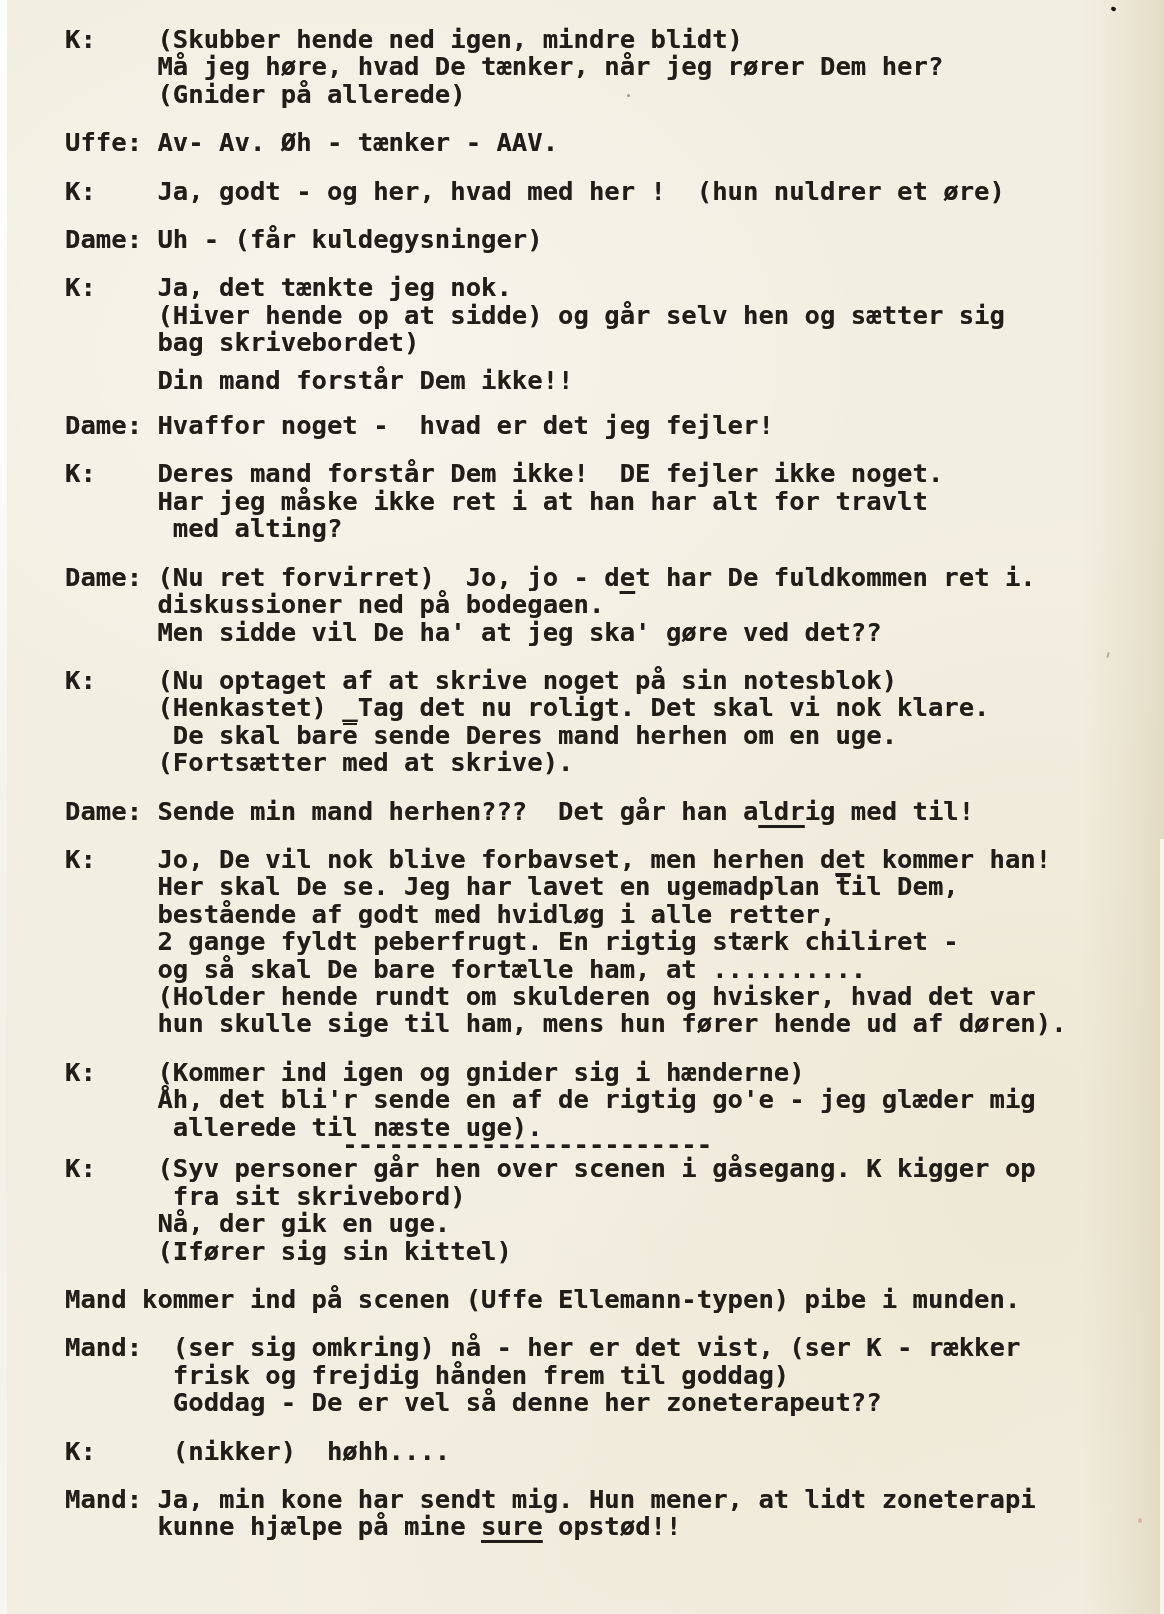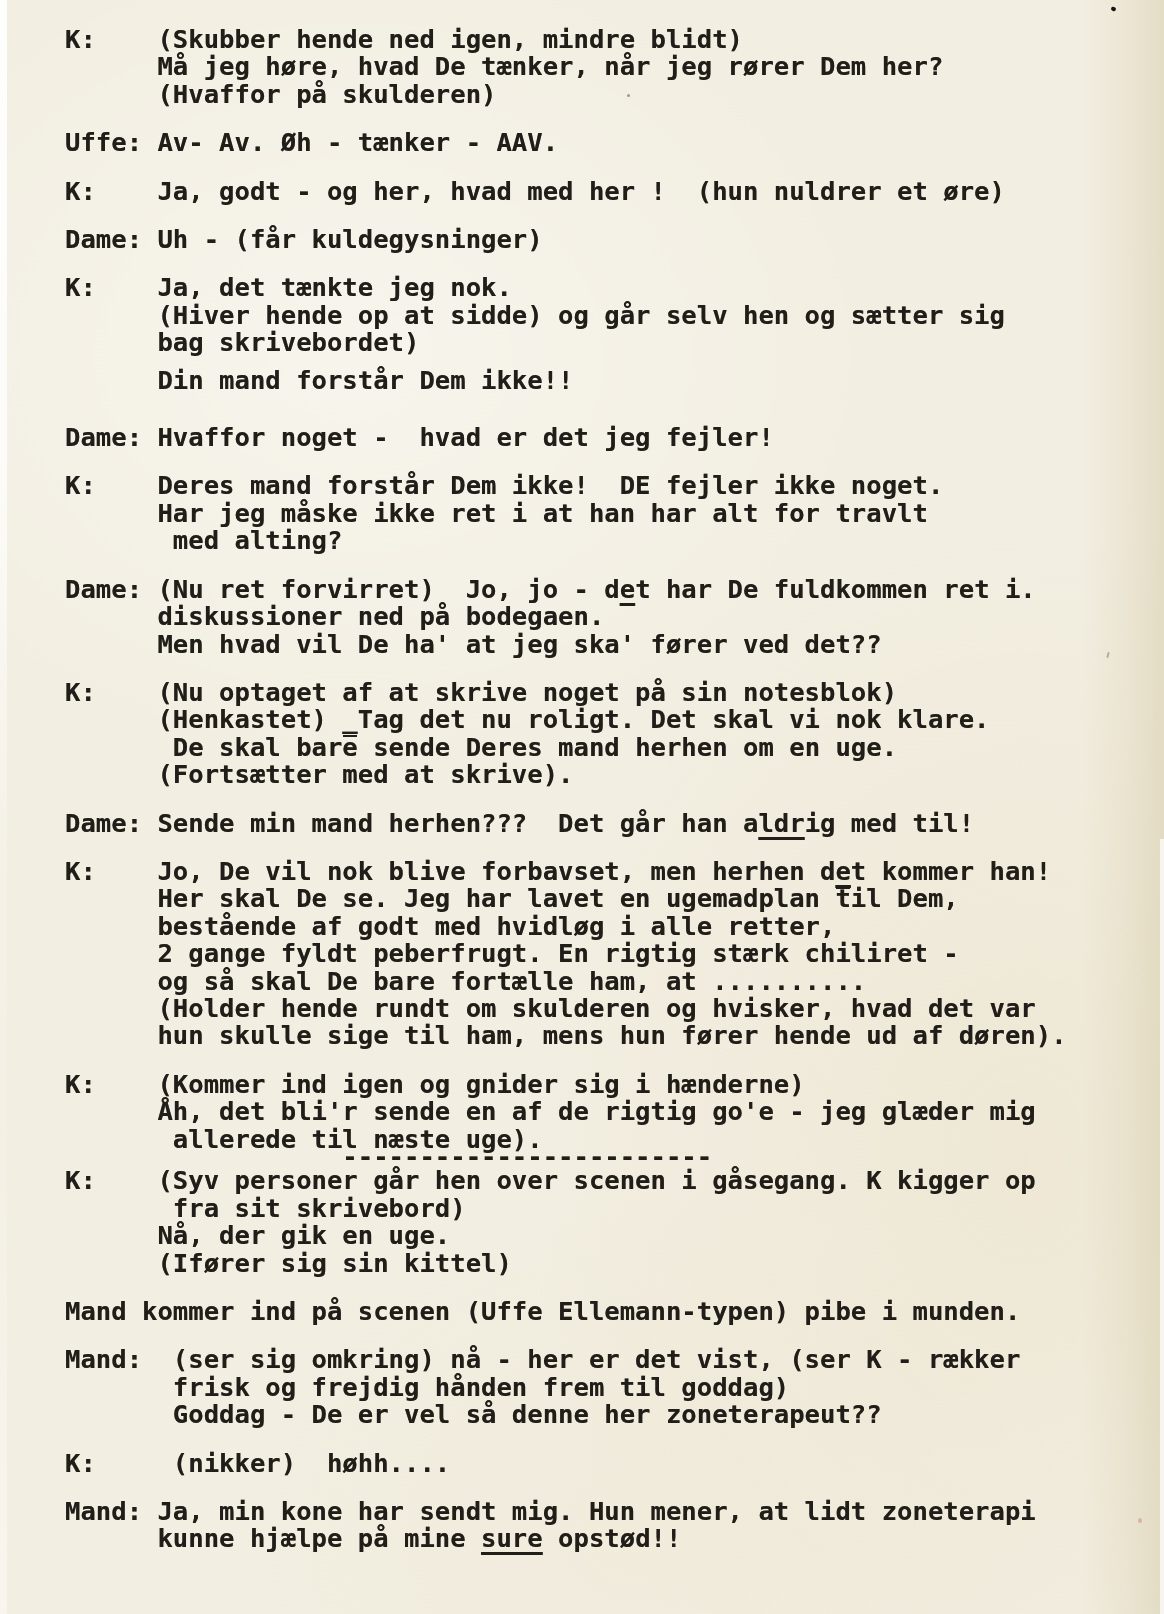--- a/index.html
+++ b/index.html
@@ -34,21 +34,21 @@
   .sheet {
     position: absolute; inset: 0; z-index: 4;
     padding: 26px 0 0 65px;
     font-family: "DejaVu Sans Mono", "Liberation Mono", monospace;
     font-size: 25.6px; line-height: 27.4px; font-weight: bold;
     color: var(--ink, #211e19);
     text-shadow: 0 0 0.6px rgba(33,30,25,0.55);
     display: flex; flex-direction: column; align-items: flex-start;
   }
   .para { margin: 0 0 21px 0; }
-  .para.tight { margin-top: -11px; margin-bottom: 30px; text-align: center; }
+  .para.tight { margin-top: -11px; margin-bottom: 18px; text-align: center; }
   .para.sep { margin-top: -31px; margin-bottom: -3px; }
   .line { white-space: pre; }
   .u {
     text-decoration: underline;
     text-decoration-thickness: 2.5px;
     text-underline-offset: 5px;
   }
   .o { position: relative; display: inline-block; }
   .o::after {
     content: ""; position: absolute; left: 1px; right: 1px; top: 1px; height: 2.5px;
@@ -69,21 +69,21 @@
 <div class="edge-right-sliver"></div>
 <div class="speck speck-tr"></div>
 <div class="speck speck-mid"></div>
 <div class="speck speck-tick"></div>
 <div class="speck speck-pink"></div>
 
 <div class="sheet">
     <div class="para">
       <div class="line"><span>K:    (Skubber hende ned igen, mindre blidt)</span></div>
       <div class="line"><span>      Må jeg høre, hvad De tænker, når jeg rører Dem her?</span></div>
-      <div class="line"><span>      (Hvaffor på skulderen)</span></div>
+      <div class="line"><span>      (Gnider på allerede)</span></div>
     </div>
     <div class="para">
       <div class="line"><span>Uffe: Av- Av. Øh - tænker - AAV.</span></div>
     </div>
     <div class="para">
       <div class="line"><span>K:    Ja, godt - og her, hvad med her !  (hun nuldrer et øre)</span></div>
     </div>
     <div class="para">
       <div class="line"><span>Dame: Uh - (får kuldegysninger)</span></div>
     </div>
@@ -99,21 +99,21 @@
       <div class="line"><span>Dame: Hvaffor noget -  hvad er det jeg fejler!</span></div>
     </div>
     <div class="para">
       <div class="line"><span>K:    Deres mand forstår Dem ikke!  DE fejler ikke noget.</span></div>
       <div class="line"><span>      Har jeg måske ikke ret i at han har alt for travlt</span></div>
       <div class="line"><span>       med alting?</span></div>
     </div>
     <div class="para">
       <div class="line"><span>Dame: (Nu ret forvirret)  Jo, jo - d</span><span class="u">e</span><span>t har De fuldkommen ret i.</span></div>
       <div class="line"><span>      diskussioner ned på bodegaen.</span></div>
-      <div class="line"><span>      Men hvad vil De ha' at jeg ska' fører ved det??</span></div>
+      <div class="line"><span>      Men sidde vil De ha' at jeg ska' gøre ved det??</span></div>
     </div>
     <div class="para">
       <div class="line"><span>K:    (Nu optaget af at skrive noget på sin notesblok)</span></div>
       <div class="line"><span>      (Henkastet) _Tag det nu roligt. Det skal vi nok klare.</span></div>
       <div class="line"><span>       De skal bar</span><span class="o">e</span><span> sende Deres mand herhen om en uge.</span></div>
       <div class="line"><span>      (Fortsætter med at skrive).</span></div>
     </div>
     <div class="para">
       <div class="line"><span>Dame: Sende min mand herhen???  Det går han a</span><span class="u">ldr</span><span>ig med til!</span></div>
     </div>

